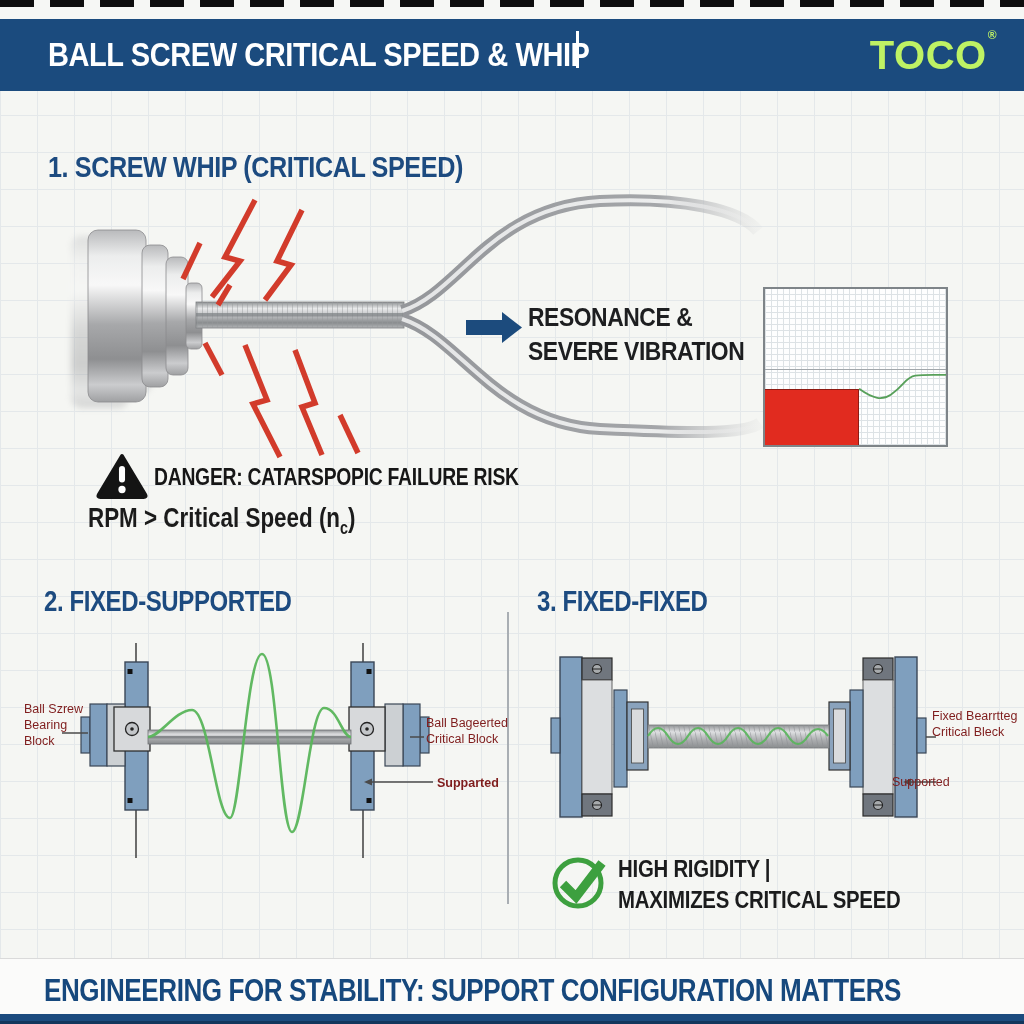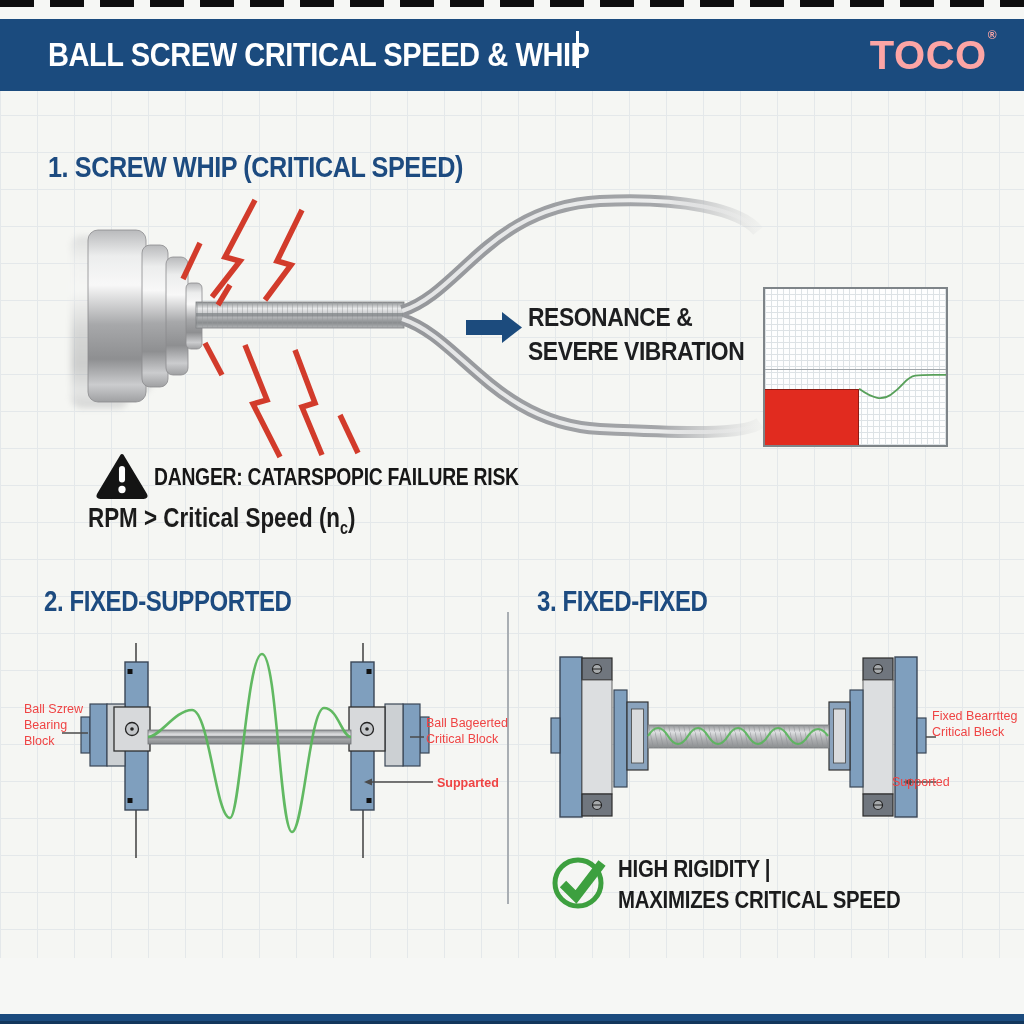--- a/index.html
+++ b/index.html
@@ -9,21 +9,21 @@
   .top-edge{position:absolute;top:0;left:0;right:0;height:7px;
     background:repeating-linear-gradient(90deg,#0e0e0e 0 34px,rgba(0,0,0,0) 34px 50px);}
   .grid-band{position:absolute;top:78px;left:0;right:0;height:880px;background-color:#f5f6f3;
     background-image:linear-gradient(#e4e8ea 1px,transparent 1px),linear-gradient(90deg,#e4e8ea 1px,transparent 1px);
     background-size:37px 37px;}
 
   .header{position:absolute;top:19px;left:0;right:0;height:72px;background:#1b4b7e;}
   .header-title{position:absolute;left:48px;top:50%;transform:translateY(-50%) scaleX(.88);transform-origin:0 50%;
     color:#fff;font-size:33px;font-weight:700;letter-spacing:-.5px;white-space:nowrap;}
   .header-cursor{position:absolute;left:576px;top:12px;width:3px;height:37px;background:#fff;}
-  .brand{position:absolute;right:28px;top:50%;transform:translateY(-50%);color:#fca5a5;font-size:40px;font-weight:800;letter-spacing:.5px;}
+  .brand{position:absolute;right:28px;top:50%;transform:translateY(-50%);color:#bef264;font-size:40px;font-weight:800;letter-spacing:.5px;}
   .brand sup{font-size:12px;position:relative;top:-16px;left:1px;font-weight:700;}
 
   .h-blue{color:#1d4b80;font-weight:700;white-space:nowrap;}
   .s1-title{position:absolute;left:48px;top:150px;font-size:30px;transform:scaleX(.84);transform-origin:0 0;letter-spacing:-.5px;}
   .s2-title{position:absolute;left:44px;top:584px;font-size:30px;transform:scaleX(.8);transform-origin:0 0;letter-spacing:-.5px;}
   .s3-title{position:absolute;left:537px;top:584px;font-size:30px;transform:scaleX(.8);transform-origin:0 0;letter-spacing:-.5px;}
 
   .svg-abs{position:absolute;}
 
   .resonance{position:absolute;left:528px;top:300px;font-size:26px;font-weight:700;color:#1d1e20;line-height:34px;
@@ -36,21 +36,21 @@
 
   .chart{position:absolute;left:763px;top:287px;width:185px;height:160px;background:#fefefe;border:2px solid #7e8488;box-sizing:border-box;
     background-image:repeating-linear-gradient(0deg,#dde2e5 0 1px,transparent 1px 6px),
                      repeating-linear-gradient(90deg,#dde2e5 0 1px,transparent 1px 6px);}
   .chart-threshold{position:absolute;left:0;right:0;height:1.5px;background:#a2a7ab;}
   .chart-redzone{position:absolute;left:0;bottom:0;background:#e12b1f;border-top:1px solid #8e1a12;border-right:1px solid #8e1a12;box-sizing:border-box;}
   .chart svg{position:absolute;left:0;top:0;}
 
   .divider-v{position:absolute;left:507px;top:612px;width:2px;height:292px;background:#a9aeb3;}
 
-  .diag-label{position:absolute;font-size:12.5px;color:#ef4444;line-height:16px;white-space:nowrap;}
+  .diag-label{position:absolute;font-size:12.5px;color:#7f1d1d;line-height:16px;white-space:nowrap;}
 
   .benefit{position:absolute;left:618px;top:853px;font-size:24px;font-weight:700;color:#1b1c1d;line-height:31px;
     transform:scaleX(.85);transform-origin:0 0;white-space:nowrap;letter-spacing:-.3px;}
 
   .footer-band{position:absolute;left:0;top:958px;right:0;height:56px;background:#fbfbfa;border-top:1px solid #dadada;}
   .footer-text{position:absolute;left:44px;top:14px;font-size:31px;font-weight:700;color:#16487d;
     transform:scaleX(.84);transform-origin:0 0;white-space:nowrap;letter-spacing:-.5px;}
   .bottom-bar{position:absolute;left:0;right:0;bottom:0;height:10px;background:#1b4b7e;box-shadow:inset 0 -3px 0 #123push;}
   .bottom-bar{box-shadow:inset 0 -3px 0 #12365c;}
 </style>
@@ -302,15 +302,18 @@
 
   <svg class="svg-abs" style="left:548px;top:851px;" width="64" height="60" viewBox="0 0 64 60">
     <circle cx="30" cy="32" r="23" fill="none" stroke="#3da03f" stroke-width="5"></circle>
     <path d="M15,33 L28,46 L54,12" fill="none" stroke="#3da03f" stroke-width="9"></path>
   </svg>
   <div class="benefit">
     <div>HIGH RIGIDITY |</div>
     <div>MAXIMIZES CRITICAL SPEED</div>
   </div>
 
+  <div class="footer-band">
+    <div class="footer-text">ENGINEERING FOR STABILITY: SUPPORT CONFIGURATION MATTERS</div>
+  </div>
   <div class="bottom-bar"></div>
 
 </div>
 
 </body></html>

